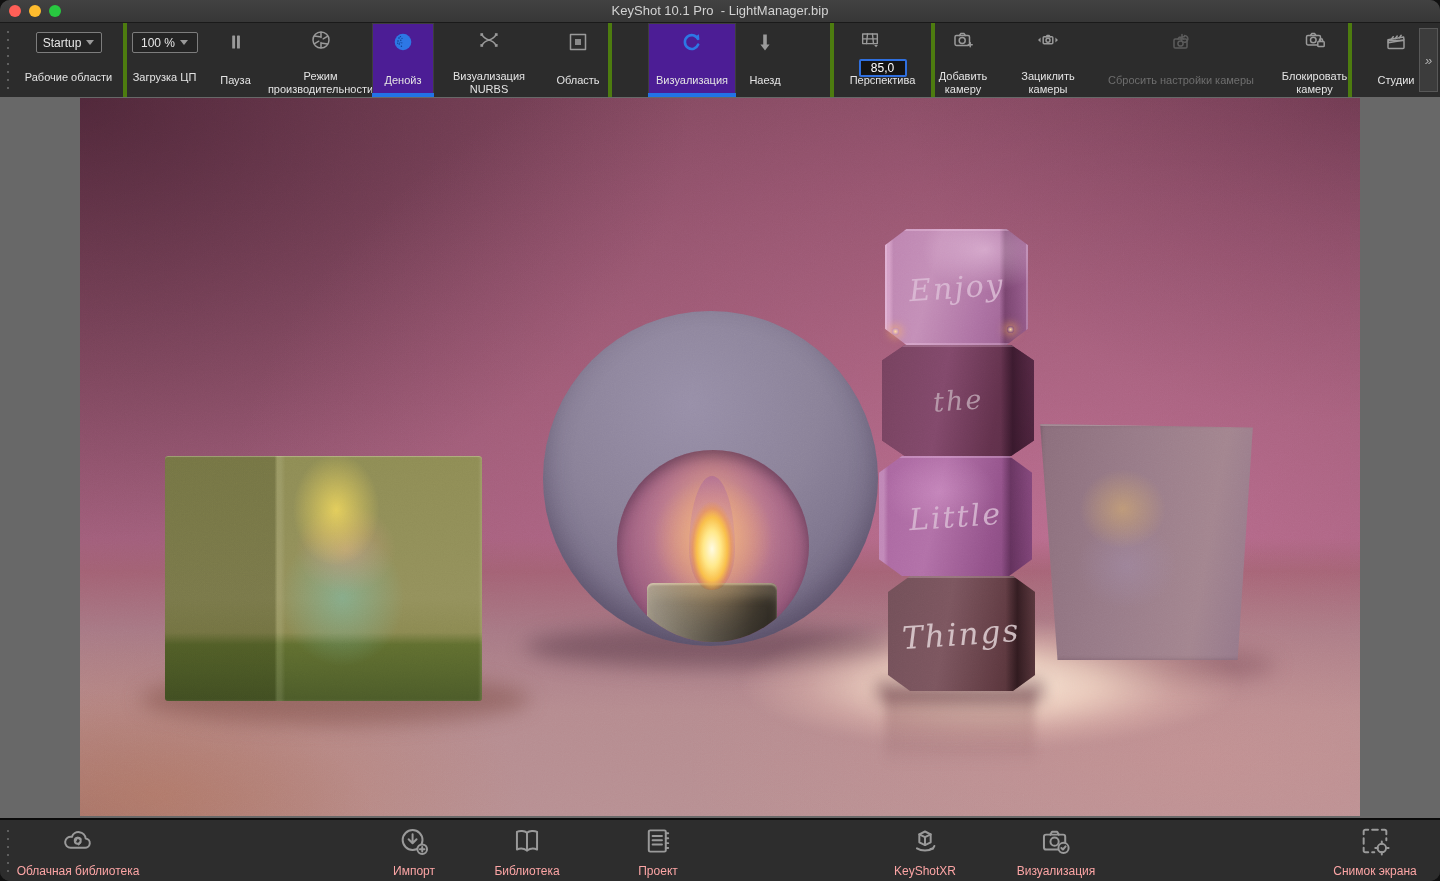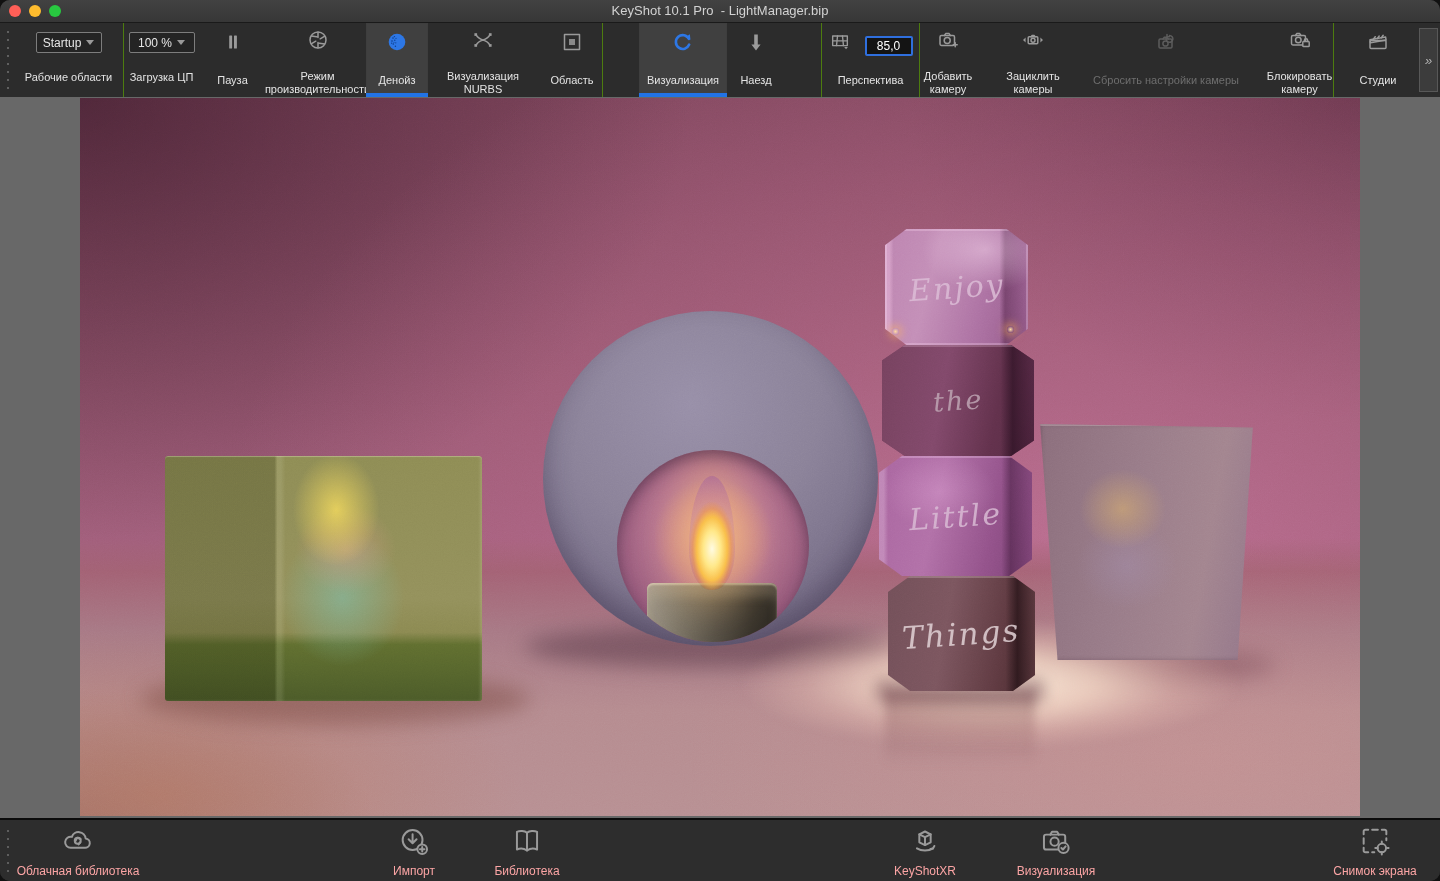--- a/index.html
+++ b/index.html
@@ -12,32 +12,32 @@
   .tl.red{left:9px;background:#ff5f57;}
   .tl.yellow{left:29px;background:#febc2e;}
   .tl.green{left:49px;background:#28c840;}
   .title{position:absolute;left:0;right:0;top:0;height:22px;line-height:22px;text-align:center;
     font-size:13px;font-weight:500;color:#d2d2d2;white-space:pre;}
   
   .toolbar-top{position:absolute;left:0;top:23px;width:100%;height:74px;background:#2c2c2c;
     border-bottom:2px solid #0c0c0c;display:flex;align-items:stretch;}
   .drag-dots{width:14px;flex:none;background:repeating-linear-gradient(180deg,#606060 0 2px,transparent 2px 8px);
     background-size:2px 60px;background-repeat:no-repeat;background-position:7px 8px;}
-  .tgroup{display:flex;align-items:stretch;border-right:1px solid #4d7c0f;flex:none;justify-content:center;}
+  .tgroup{display:flex;align-items:stretch;border-right:4px solid #4d7c0f;flex:none;justify-content:center;}
   .tbtn{position:relative;display:flex;flex-direction:column;align-items:center;
     padding:5px 3px 6px;flex:none;justify-content:flex-start;}
   .tbtn .ticon{height:28px;display:flex;align-items:center;justify-content:center;}
   .tlabel{margin-top:18px;font-size:11px;line-height:1.18;color:#e4e4e4;text-align:center;}
-  .tbtn.selected{background:#404040;box-shadow:inset 0 0 0 1px #3e3e3e;}
+  .tbtn.selected{background:#4c1d95;box-shadow:inset 0 0 0 1px #3e3e3e;}
   .tbtn.selected::after{content:"";position:absolute;left:0;right:0;bottom:0;height:4px;background:#2273e6;}
   .tbtn.disabled .tlabel{color:#6e6e6e;}
   .dd{width:64px;height:19px;margin-top:4px;background:#242424;border:1px solid #7d7d7d;border-radius:2px;
     color:#e6e6e6;font-size:12px;display:flex;align-items:center;justify-content:center;gap:5px;}
   .caret{width:0;height:0;border-left:4px solid transparent;border-right:4px solid transparent;border-top:5px solid #9a9a9a;}
-  .prow{display:flex;align-items:flex-end;gap:14px;height:28px;}
+  .prow{display:flex;align-items:flex-start;gap:5px;height:28px;flex-direction:column;}
   .pfield{width:44px;height:16px;background:#141414;border:2px solid #2f6fde;border-radius:2px;
     color:#fff;font-size:12px;text-align:center;padding:0;font-family:"Liberation Sans",sans-serif;}
   .overflow-btn{position:absolute;right:2px;top:5px;width:17px;height:62px;background:#3c3c3c;
     border:1px solid #585858;color:#b5b5b5;font-size:13px;display:flex;align-items:center;justify-content:center;font-style:italic;}
   svg.ic{width:24px;height:24px;stroke:#9a9a9a;fill:none;stroke-width:1.5;stroke-linecap:round;stroke-linejoin:round;}
   svg.ic .fl{fill:#9a9a9a;stroke:none;}
   svg.ic.dim{stroke:#5c5c5c;}
   svg.ic.blue{stroke:#2d77e5;} svg.ic.blue .flb{fill:#2d77e5;stroke:none;}
   
   .viewport{position:absolute;left:0;top:97px;width:1440px;height:721px;background:#686868;}
@@ -415,20 +415,30 @@
     <div class="bitem" style="left:527px">
       <span>
         <svg class="ic" viewBox="0 0 24 24">
             <path d="M12 6.1C10.3 4.7 6.9 4.5 4.9 5.5V18c2-.9 5.1-.7 7.1.7 2-1.4 5.1-1.6 7.1-.7V5.5c-2-1-5.4-.8-7.1.6z"></path>
             <path d="M12 6.1v12.6"></path>
           </svg>
       </span>
       <span class="blabel">Библиотека</span>
     </div>
 
+    <div class="bitem" style="left:658px">
+      <span>
+        <svg class="ic" viewBox="0 0 24 24">
+            <rect x="5.5" y="4.5" width="12" height="15" rx="1"></rect>
+            <path d="M8.2 8.5h6.6M8.2 11.5h6.6M8.2 14.5h6.6"></path>
+            <path d="M17.5 6.5h1.7M17.5 10h1.7M17.5 13.5h1.7M17.5 17h1.7"></path>
+          </svg>
+      </span>
+      <span class="blabel">Проект</span>
+    </div>
 
 
     <div class="bitem" style="left:1056px">
       <span>
         <svg class="ic" viewBox="0 0 24 24">
             <rect x="3.5" y="7.5" width="15" height="10.5" rx="1.5"></rect>
             <path d="M8 7.5l1.2-2h3.6l1.2 2"></path>
             <circle cx="11" cy="12.5" r="2.9"></circle>
             <circle cx="17.3" cy="16.9" r="3.6" fill="#2d2d2d"></circle>
             <path d="M15.8 16.9l1.1 1.1 1.9-2.2"></path>

